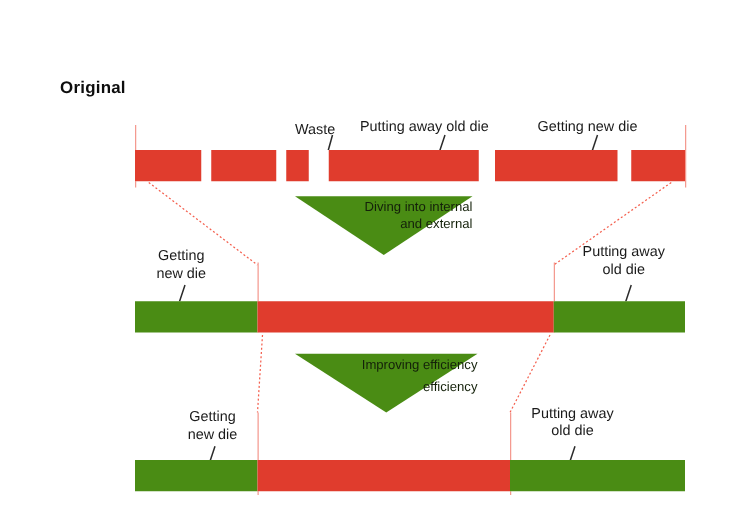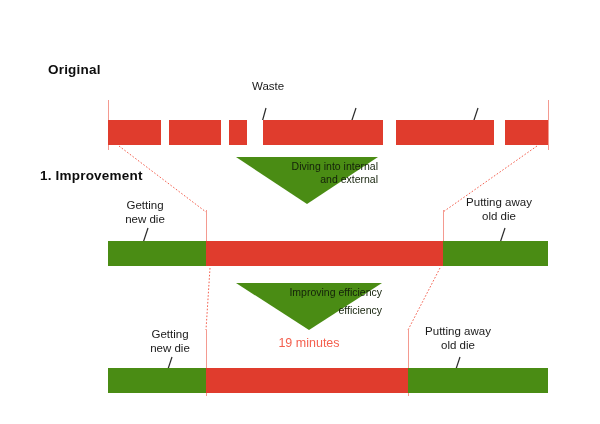--- a/index.html
+++ b/index.html
@@ -129,32 +129,33 @@
     </g>
 
     <polygon points="236,157 378,157 307,204" fill="#4a8c14"></polygon>
 
     <polygon points="236,283 382,283 309,330" fill="#4a8c14"></polygon>
   </svg>
 
   <div class="abs row-heading" style="left:48px; top:62px;">Original</div>
 
 
-  <div class="abs annot" style="left:236px; top:79px;margin-left:16px;">Waste</div>
+  <div class="abs annot" style="left:236px; top:97px;">Waste</div>
+  <div class="abs annot" style="left:288px; top:95px;">Putting away old die</div>
+  <div class="abs annot" style="left:430px; top:95px;">Getting new die</div>
 
   <div class="bar-track" style="left:108px; top:120px; width:440px;">
     <div class="seg seg-red" style="left:0px;   width:53px;"></div>
     <div class="seg seg-red" style="left:61px;  width:52px;"></div>
     <div class="seg seg-red" style="left:121px; width:18px;"></div>
     <div class="seg seg-red" style="left:155px; width:120px;"></div>
     <div class="seg seg-red" style="left:288px; width:98px;"></div>
     <div class="seg seg-red" style="left:397px; width:43px;"></div>
   </div>
 
-  <div class="abs row-heading" style="left:40px; top:168px;">1.  Improvement</div>
 
   <div class="tri-wrap" style="left:236px; top:160px; width:142px;">
     <div class="tri-text" style="top:0px;">Diving into internal</div>
     <div class="tri-text" style="top:13px;">and external</div>
   </div>
 
 
   <div class="abs annot center" style="left:100px; top:198px; width:90px;">
     <div>Getting</div>
     <div>new die</div>
@@ -170,21 +171,20 @@
     <div class="seg seg-red" style="left:98px;  width:237px;"></div>
     <div class="seg seg-green" style="left:335px; width:105px;"></div>
   </div>
 
 
   <div class="tri-wrap" style="left:236px; top:286px; width:146px;">
     <div class="tri-text" style="top:0px;">Improving efficiency</div>
     <div class="tri-text" style="top:18px;">efficiency</div>
   </div>
 
-  <div class="abs duration" style="left:238px; top:336px; width:142px;">19 minutes</div>
 
   <div class="abs annot center" style="left:125px; top:327px; width:90px;">
     <div>Getting</div>
     <div>new die</div>
   </div>
 
   <div class="abs annot center" style="left:410px; top:324px; width:96px;">
     <div>Putting away</div>
     <div>old die</div>
   </div>

